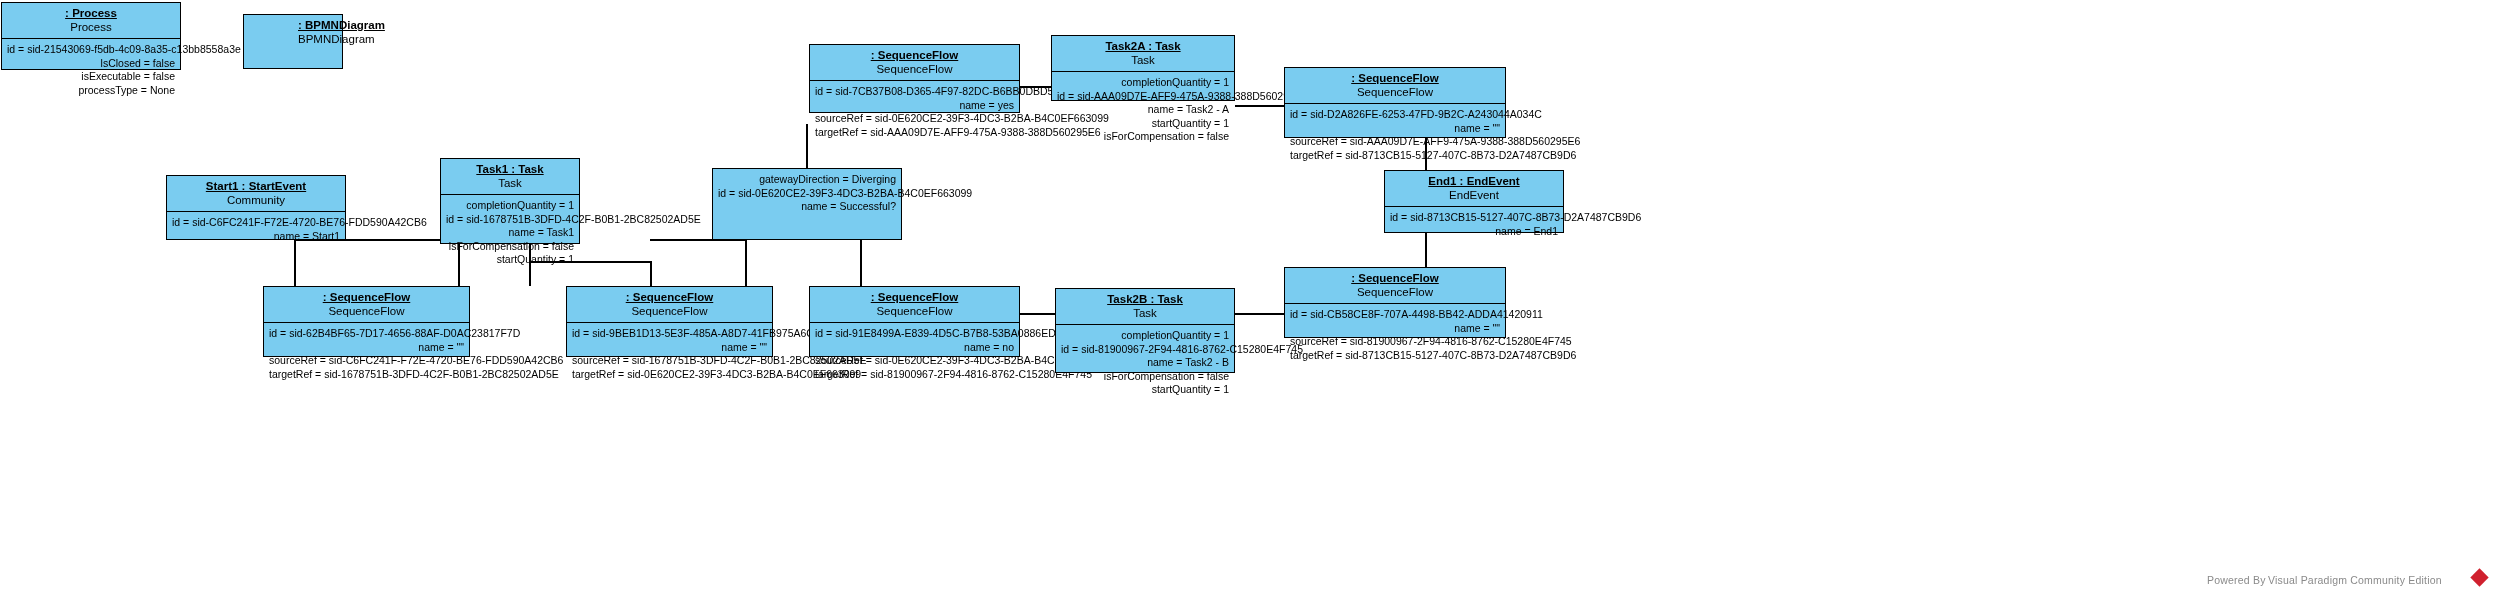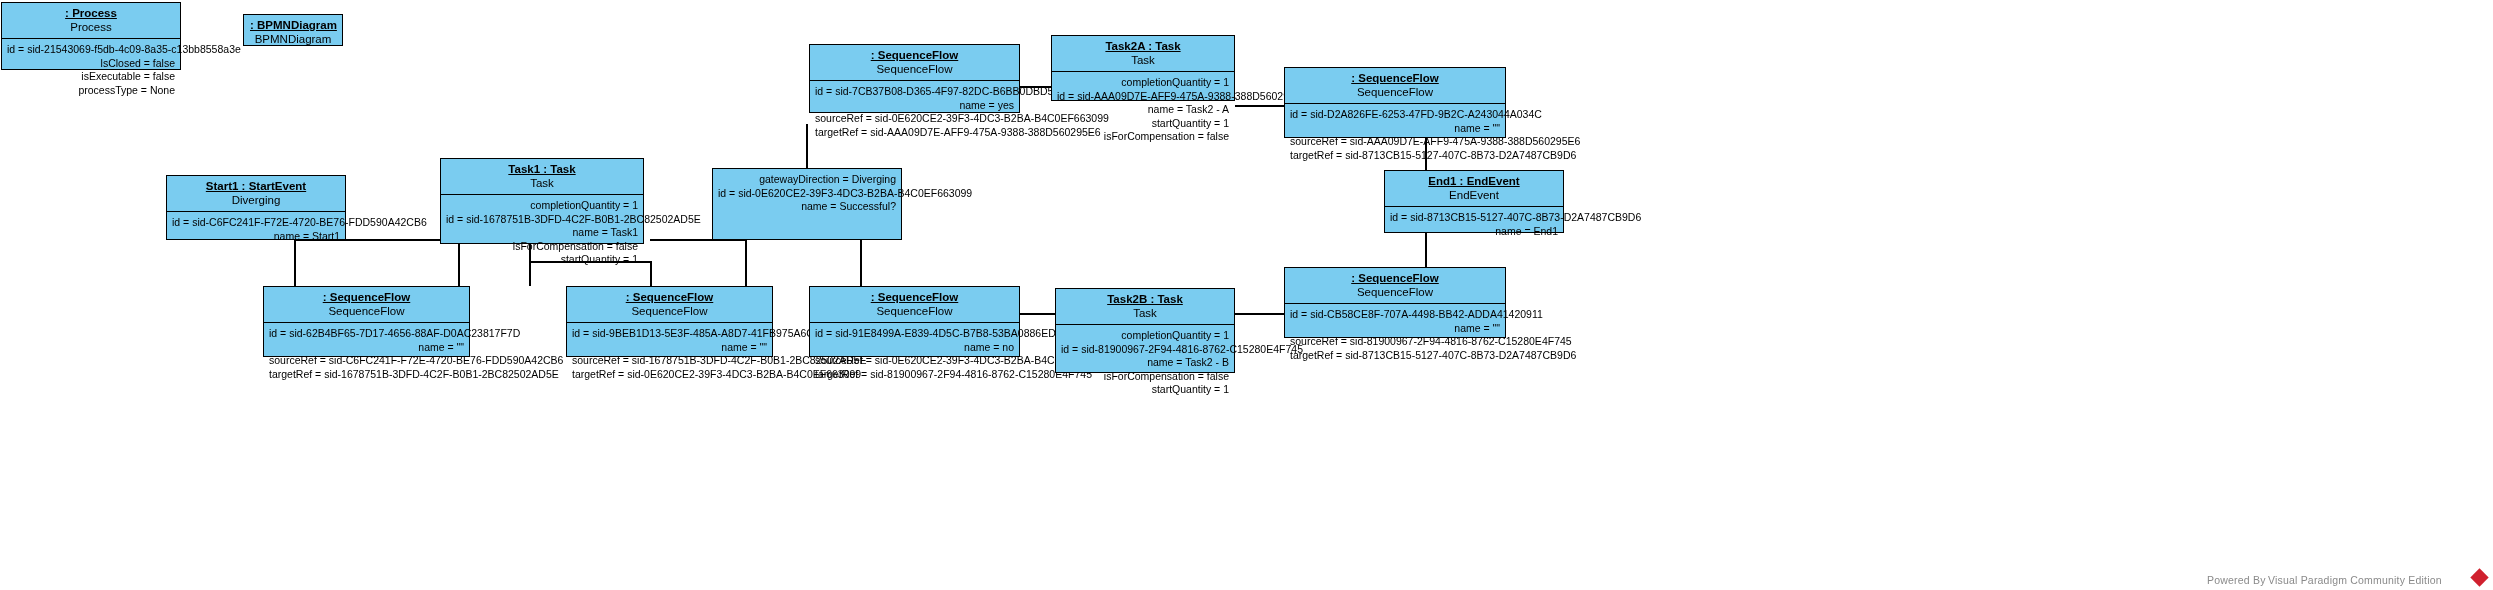--- a/index.html
+++ b/index.html
@@ -116,21 +116,21 @@
       <div class="obj-stereotype">Process</div>
     </div>
     <div class="obj-attrs">
       <div class="attr">id = sid-21543069-f5db-4c09-8a35-c13bb8558a3e</div>
       <div class="attr">lsClosed = false</div>
       <div class="attr">isExecutable = false</div>
       <div class="attr">processType = None</div>
     </div>
   </div>
 
-  <div class="obj" style="left:243px; top:14px; width:100px; height:32px;">
+  <div class="obj" style="left:243px; top:14px; width:100px; height:55px;padding-left:48px;">
     <div class="obj-header" style="border-bottom:none;">
       <div class="obj-title">: BPMNDiagram</div>
       <div class="obj-stereotype">BPMNDiagram</div>
     </div>
   </div>
 
   <div class="obj" style="left:809px; top:44px; width:211px; height:69px;">
     <div class="obj-header">
       <div class="obj-title">: SequenceFlow</div>
       <div class="obj-stereotype">SequenceFlow</div>
@@ -166,29 +166,29 @@
       <div class="attr">id = sid-D2A826FE-6253-47FD-9B2C-A243044A034C</div>
       <div class="attr">name = ""</div>
       <div class="attr">sourceRef = sid-AAA09D7E-AFF9-475A-9388-388D560295E6</div>
       <div class="attr">targetRef = sid-8713CB15-5127-407C-8B73-D2A7487CB9D6</div>
     </div>
   </div>
 
   <div class="obj" style="left:166px; top:175px; width:180px; height:65px;">
     <div class="obj-header">
       <div class="obj-title">Start1 : StartEvent</div>
-      <div class="obj-stereotype">Diverging</div>
+      <div class="obj-stereotype">Community</div>
     </div>
     <div class="obj-attrs">
       <div class="attr">id = sid-C6FC241F-F72E-4720-BE76-FDD590A42CB6</div>
       <div class="attr">name = Start1</div>
     </div>
   </div>
 
-  <div class="obj" style="left:440px; top:158px; width:204px; height:86px;">
+  <div class="obj" style="left:440px; top:158px; width:140px; height:86px;">
     <div class="obj-header">
       <div class="obj-title">Task1 : Task</div>
       <div class="obj-stereotype">Task</div>
     </div>
     <div class="obj-attrs">
       <div class="attr">completionQuantity = 1</div>
       <div class="attr">id = sid-1678751B-3DFD-4C2F-B0B1-2BC82502AD5E</div>
       <div class="attr">name = Task1</div>
       <div class="attr">isForCompensation = false</div>
       <div class="attr">startQuantity = 1</div>

